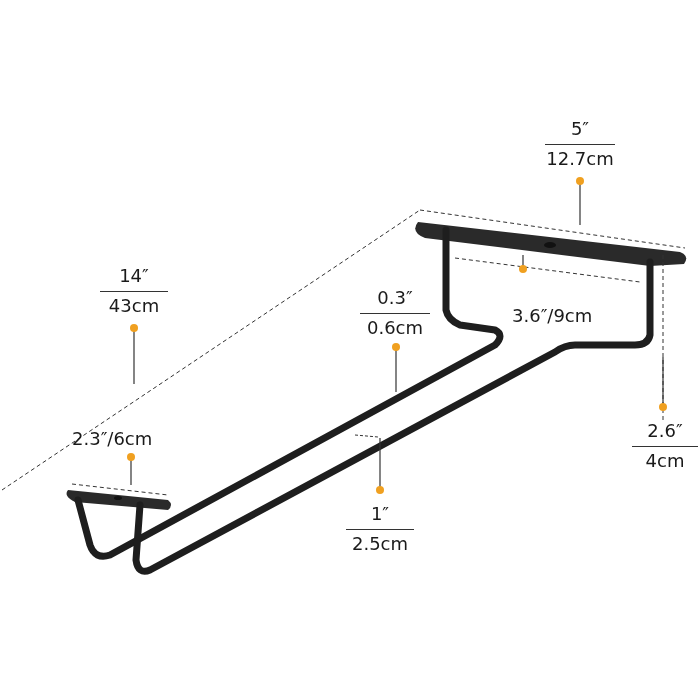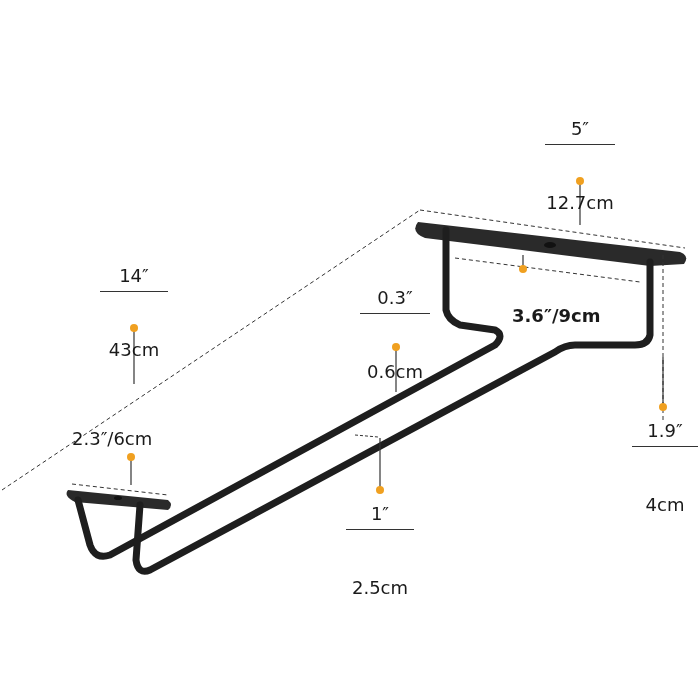--- a/index.html
+++ b/index.html
@@ -1,20 +1,20 @@
 <!DOCTYPE html>
 <html><head>
 <meta charset="utf-8">
 <style>
   html,body{margin:0;padding:0;background:#ffffff;}
   body{width:700px;height:700px;position:relative;overflow:hidden;font-family:"DejaVu Sans","Liberation Sans",sans-serif;color:#1a1a1a;}
   svg.diagram{position:absolute;left:0;top:0;}
   .lbl{position:absolute;text-align:center;font-size:18px;line-height:22px;color:#1a1a1a;white-space:nowrap;}
   .frac .top{display:block;padding-bottom:4px;border-bottom:1.5px solid #333;}
-  .frac .bot{display:block;padding-top:3px;margin-top:44px;}
+  .frac .bot{display:block;padding-top:3px;}
 </style>
 </head>
 <body>
 
 <svg class="diagram" width="700" height="700" viewBox="0 0 700 700">
 
   <line x1="2" y1="490" x2="420" y2="210" stroke="#333" stroke-width="1" stroke-dasharray="4,3"></line>
   <line x1="420" y1="210" x2="685" y2="248" stroke="#333" stroke-width="1" stroke-dasharray="4,3"></line>
 
   <g>
@@ -65,24 +65,24 @@
 <div class="lbl frac" style="left:100px;top:265px;width:68px;">
   <span class="top">14″</span>
   <span class="bot">43cm</span>
 </div>
 
 <div class="lbl frac" style="left:360px;top:287px;width:70px;">
   <span class="top">0.3″</span>
   <span class="bot">0.6cm</span>
 </div>
 
-<div class="lbl" style="left:512px;top:305px;font-weight:bold;">3.6″/9cm</div>
+<div class="lbl" style="left:512px;top:305px;">3.6″/9cm</div>
 
 <div class="lbl frac" style="left:632px;top:420px;width:66px;">
-  <span class="top">1.9″</span>
+  <span class="top">2.6″</span>
   <span class="bot">4cm</span>
 </div>
 
 <div class="lbl" style="left:72px;top:428px;">2.3″/6cm</div>
 
 <div class="lbl frac" style="left:346px;top:503px;width:68px;">
   <span class="top">1″</span>
   <span class="bot">2.5cm</span>
 </div>
 

